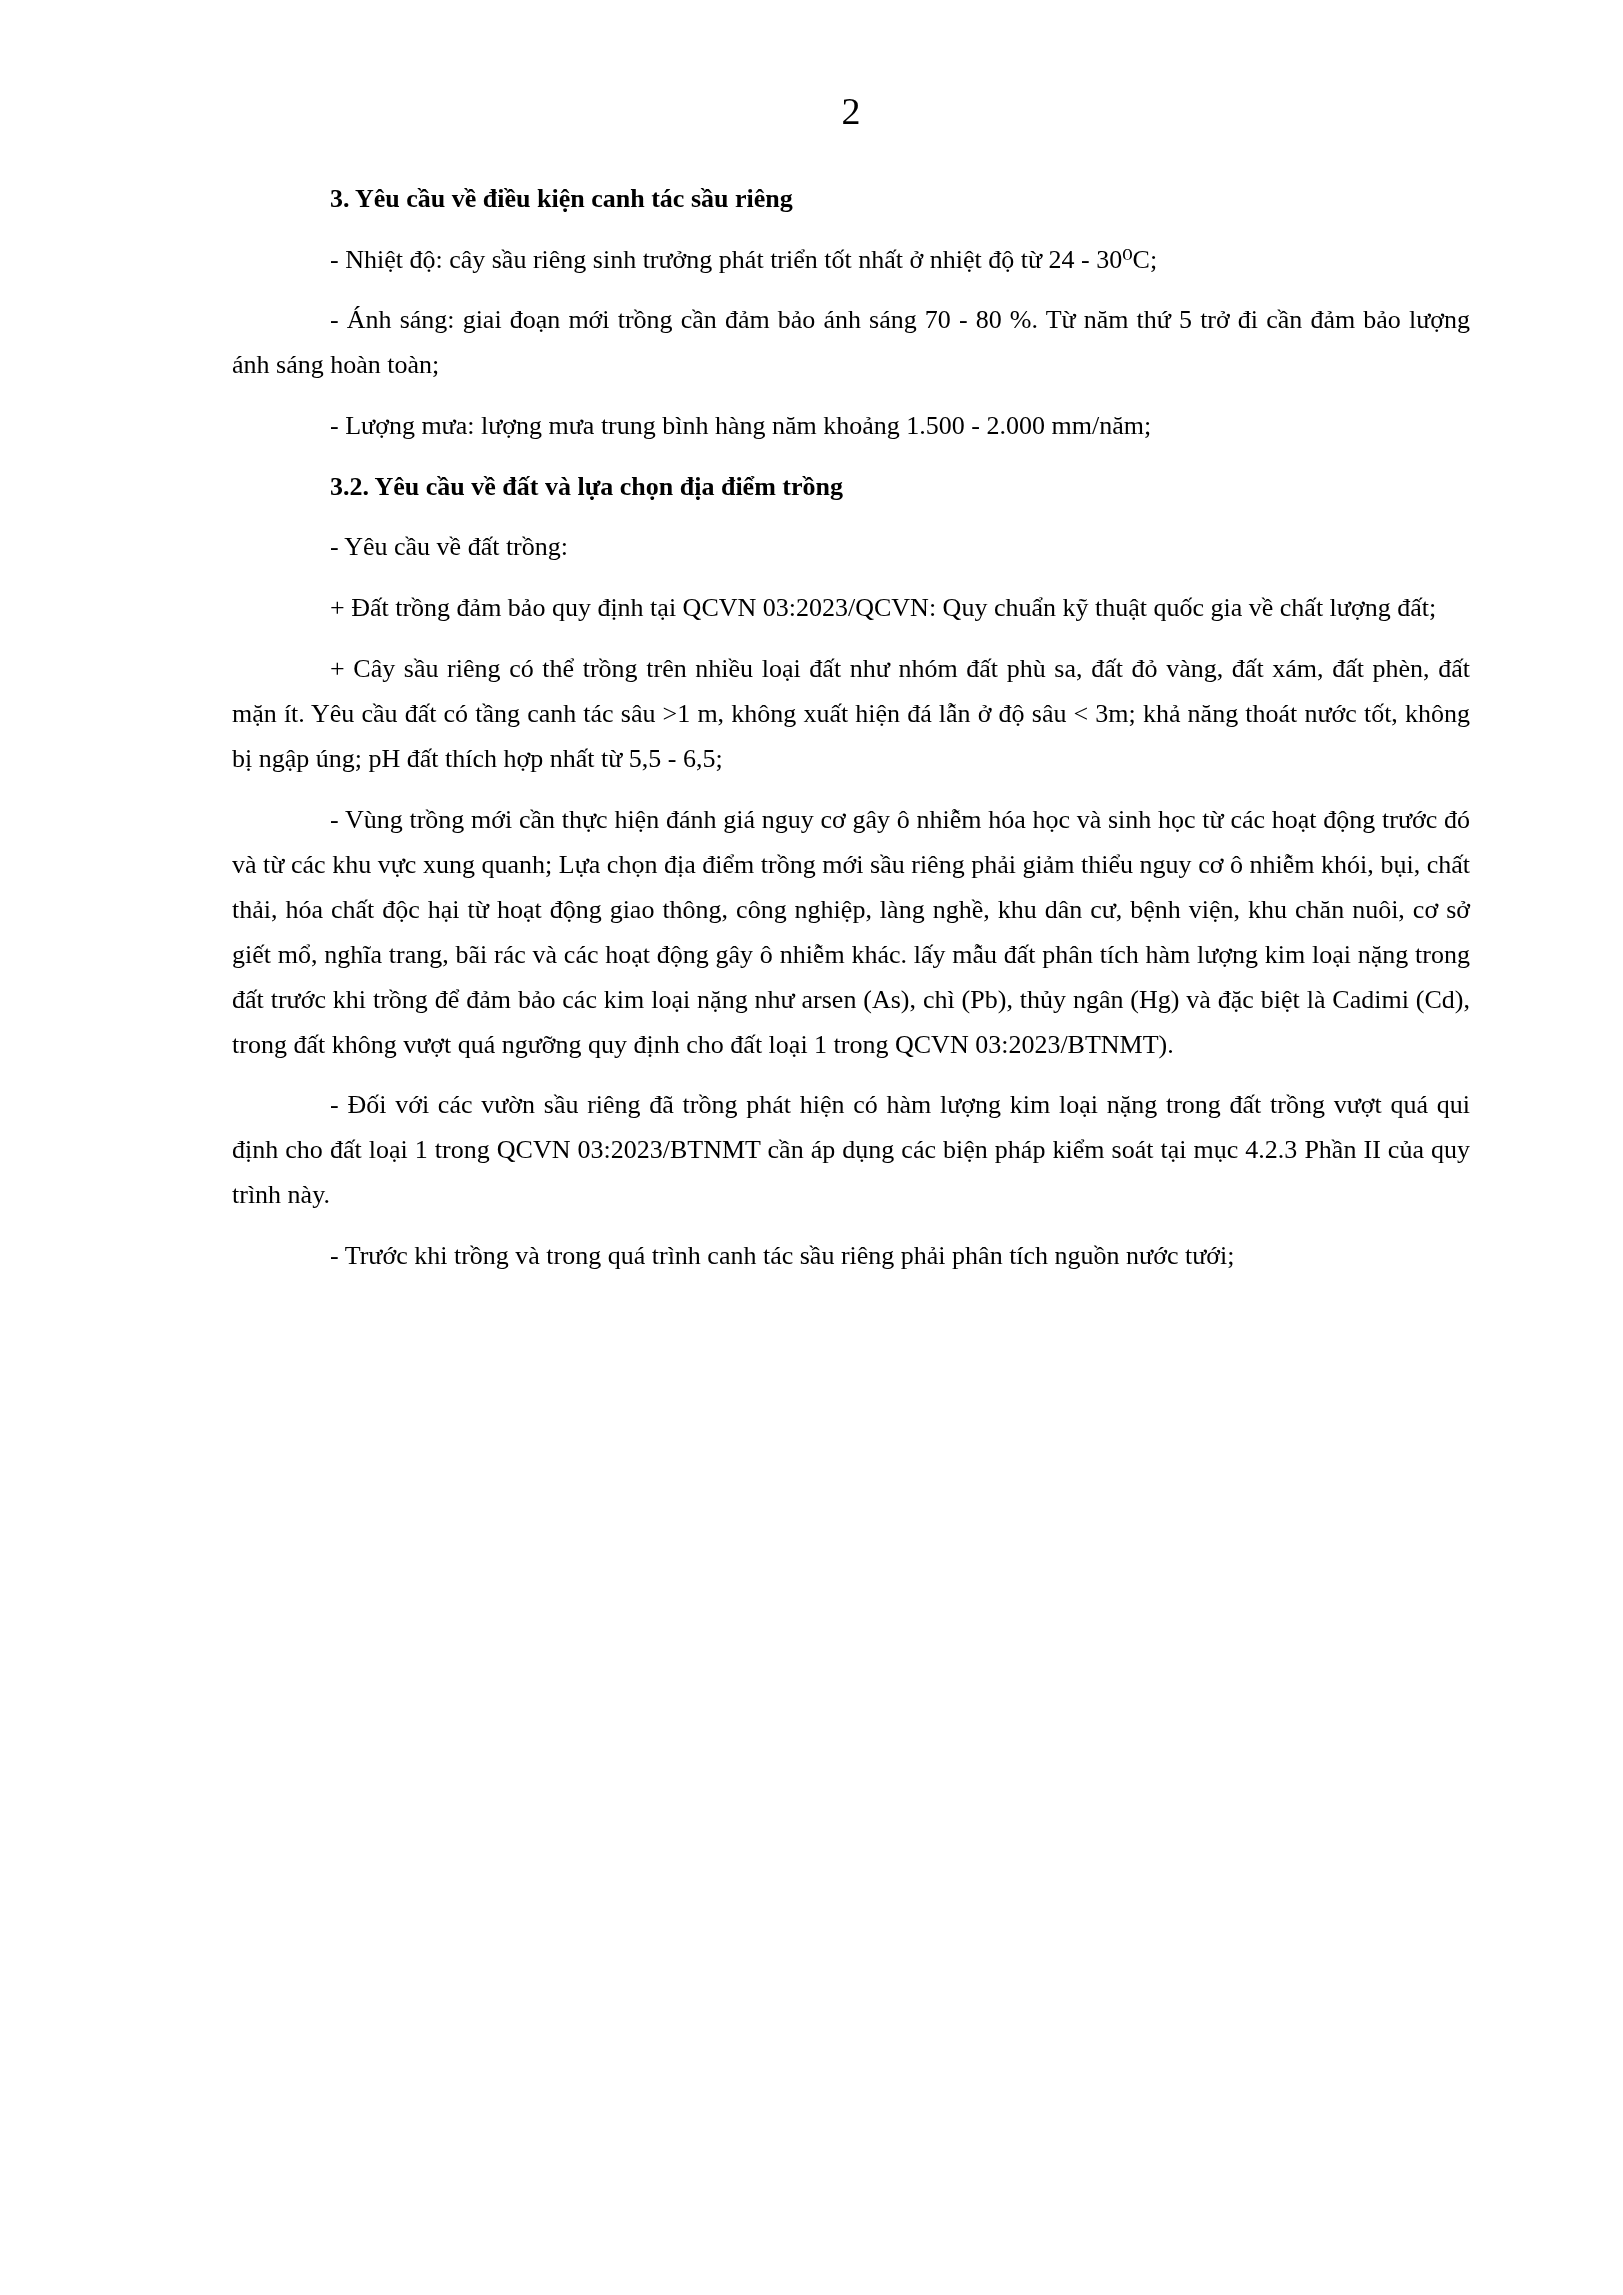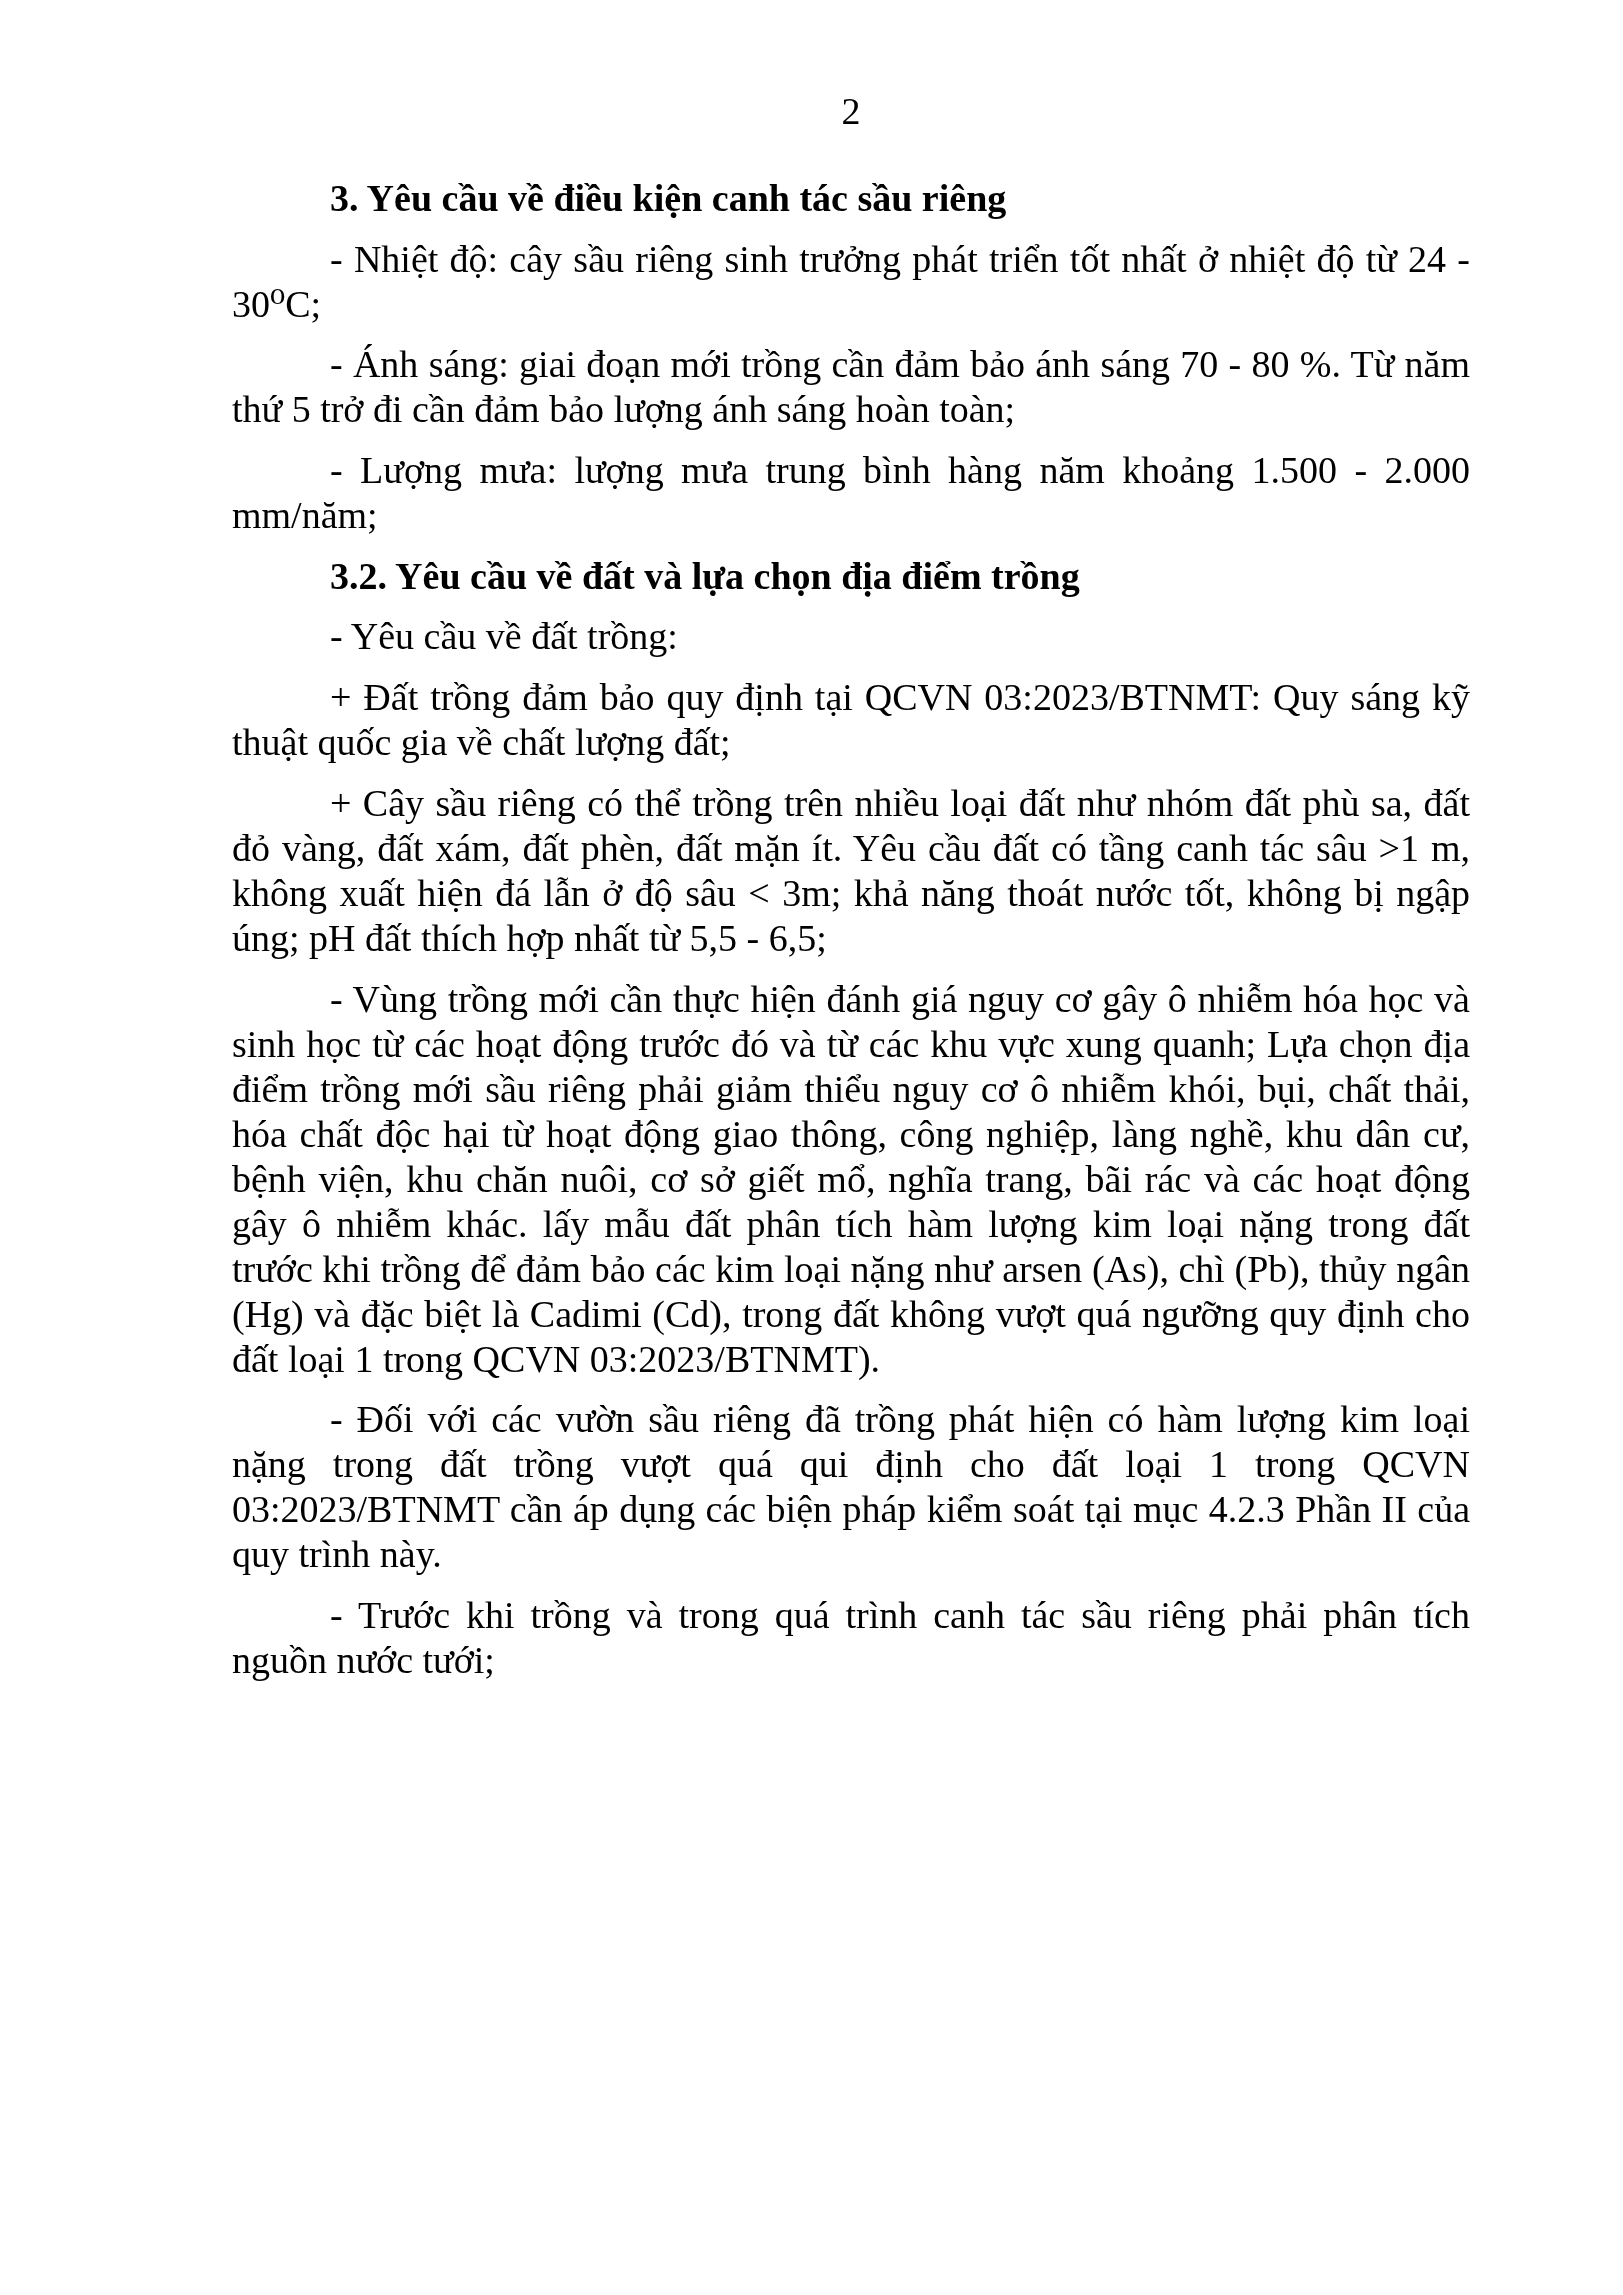--- a/index.html
+++ b/index.html
@@ -20,21 +20,21 @@
   }
   .page-header {
     text-align: center;
     font-size: 38px;
     line-height: 52px;
   }
   .doc-content {
     margin-top: 39px;
   }
   .block {
-    font-size: 38px;
+    font-size: 26px;
     line-height: 45px;
     margin: 0 0 15.7px 0;
     text-indent: 98px;       
     text-align: justify;
   }
   .block.heading {
     font-weight: bold;
     text-align: left;
   }
 </style>
@@ -45,20 +45,20 @@
   <div class="page-header">
     <span>2</span>
   </div>
   <div class="doc-content" id="doc-content">
       <p class="block heading">3. Yêu cầu về điều kiện canh tác sầu riêng</p>
       <p class="block paragraph">- Nhiệt độ: cây sầu riêng sinh trưởng phát triển tốt nhất ở nhiệt độ từ 24 - 30⁰C;</p>
       <p class="block paragraph">- Ánh sáng: giai đoạn mới trồng cần đảm bảo ánh sáng 70 - 80 %. Từ năm thứ 5 trở đi cần đảm bảo lượng ánh sáng hoàn toàn;</p>
       <p class="block paragraph">- Lượng mưa: lượng mưa trung bình hàng năm khoảng 1.500 - 2.000 mm/năm;</p>
       <p class="block heading">3.2. Yêu cầu về đất và lựa chọn địa điểm trồng</p>
       <p class="block paragraph">- Yêu cầu về đất trồng:</p>
-      <p class="block paragraph">+ Đất trồng đảm bảo quy định tại QCVN 03:2023/BTNMT: Quy sáng kỹ thuật quốc gia về chất lượng đất;</p>
+      <p class="block paragraph">+ Đất trồng đảm bảo quy định tại QCVN 03:2023/QCVN: Quy chuẩn kỹ thuật quốc gia về chất lượng đất;</p>
       <p class="block paragraph">+ Cây sầu riêng có thể trồng trên nhiều loại đất như nhóm đất phù sa, đất đỏ vàng, đất xám, đất phèn, đất mặn ít. Yêu cầu đất có tầng canh tác sâu &gt;1 m, không xuất hiện đá lẫn ở độ sâu &lt; 3m; khả năng thoát nước tốt, không bị ngập úng; pH đất thích hợp nhất từ 5,5 - 6,5;</p>
       <p class="block paragraph">- Vùng trồng mới cần thực hiện đánh giá nguy cơ gây ô nhiễm hóa học và sinh học từ các hoạt động trước đó và từ các khu vực xung quanh; Lựa chọn địa điểm trồng mới sầu riêng phải giảm thiểu nguy cơ ô nhiễm khói, bụi, chất thải, hóa chất độc hại từ hoạt động giao thông, công nghiệp, làng nghề, khu dân cư, bệnh viện, khu chăn nuôi, cơ sở giết mổ, nghĩa trang, bãi rác và các hoạt động gây ô nhiễm khác. lấy mẫu đất phân tích hàm lượng kim loại nặng trong đất trước khi trồng để đảm bảo các kim loại nặng như arsen (As), chì (Pb), thủy ngân (Hg) và đặc biệt là Cadimi (Cd), trong đất không vượt quá ngưỡng quy định cho đất loại 1 trong QCVN 03:2023/BTNMT).</p>
       <p class="block paragraph">- Đối với các vườn sầu riêng đã trồng phát hiện có hàm lượng kim loại nặng trong đất trồng vượt quá qui định cho đất loại 1 trong QCVN 03:2023/BTNMT cần áp dụng các biện pháp kiểm soát tại mục 4.2.3 Phần II của quy trình này.</p>
       <p class="block paragraph">- Trước khi trồng và trong quá trình canh tác sầu riêng phải phân tích nguồn nước tưới;</p>
     </div>
 </div>
 
 
 </body></html>

